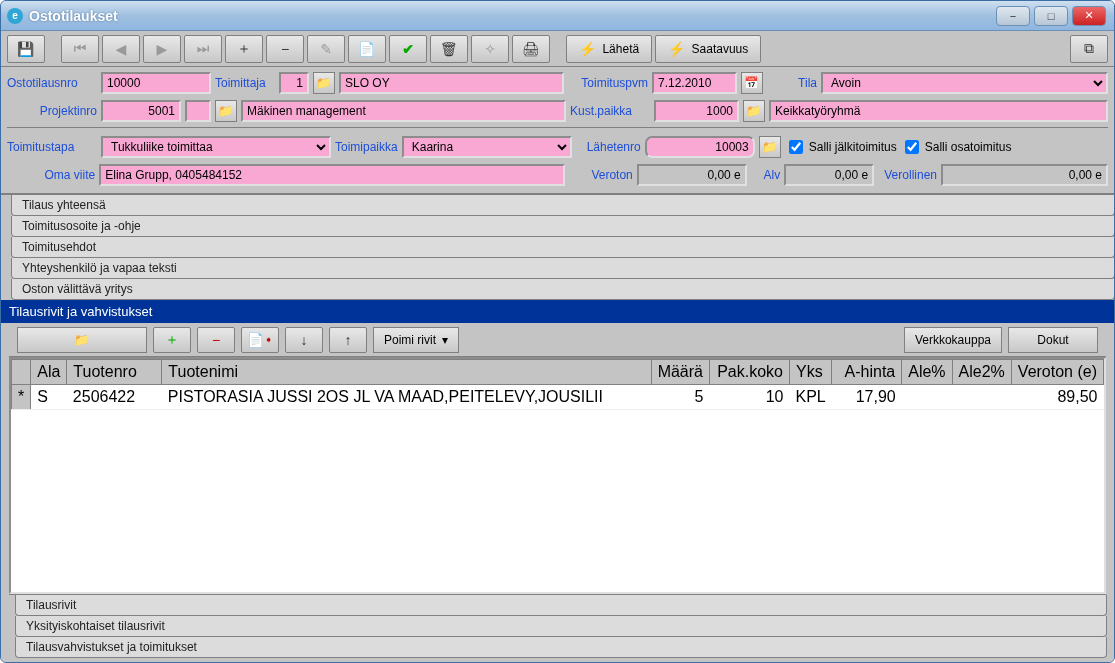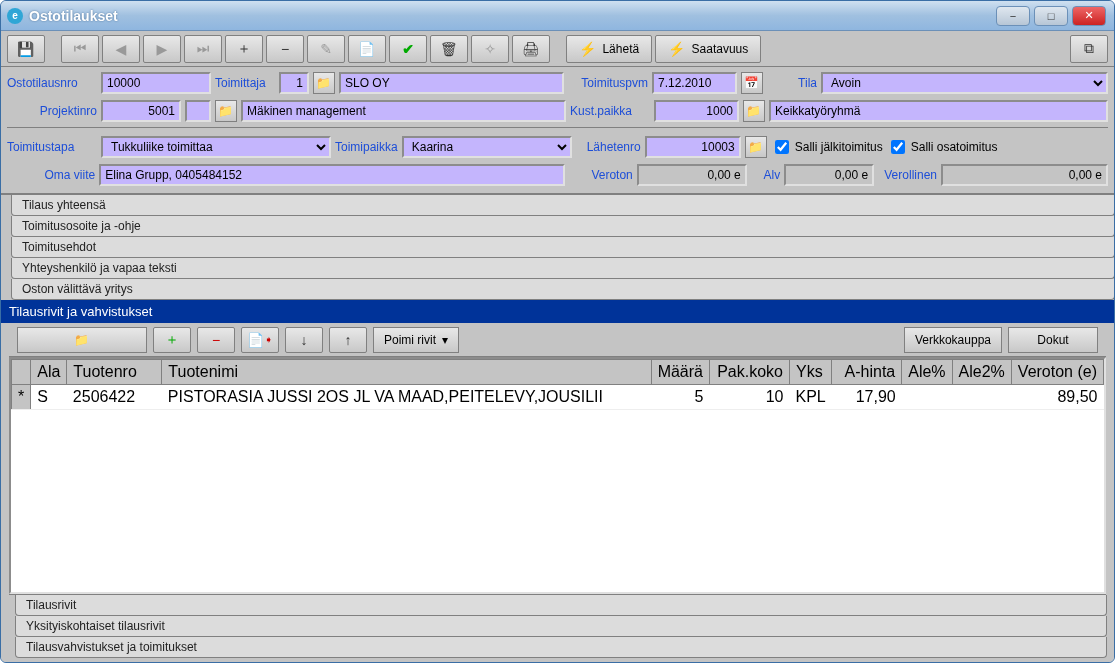--- a/index.html
+++ b/index.html
@@ -85,21 +85,21 @@
 
   .form-area {
     background: #c4c4c4;
     padding: 4px 6px 2px 6px;
     border-bottom: 1px solid #808080;
   }
   .form-row { display: flex; align-items:center; gap: 4px; margin-bottom: 4px; height: 24px; }
   .lbl { color:#1d4ed8; display:inline-block; }
   .inpt, .sel {
     height: 22px;
-    background:#c4b5fd;
+    background:#f9a8d4;
     border: 2px inset #e0e0e0;
     padding: 1px 4px;
     font-size:12px;
   }
   .inpt.right { text-align:right; }
   .mini-btn {
     width:22px; height:22px;
     background: linear-gradient(to bottom,#e8e8e8,#c8c8c8);
     border:1px solid #808080;
     display:inline-flex; align-items:center; justify-content:center;
@@ -251,21 +251,21 @@
     <div class="form-row">
       <span class="lbl" style="width:90px">Toimitustapa</span>
       <select class="sel" style="width:230px">
         <option>Tukkuliike toimittaa</option>
       </select>
       <span class="lbl">Toimipaikka</span>
       <select class="sel" style="width:170px">
         <option>Kaarina</option>
       </select>
       <span class="lbl" style="width:65px;text-align:right">Lähetenro</span>
-      <input class="inpt right" style="width: 96px;" value="10003">
+      <input class="inpt right" style="width: 110px; border-radius: 7px;" value="10003">
       <div class="mini-btn">📁</div>
       <label class="checkbox">
         <input type="checkbox" class="chk" checked="" style="">
         <span>Salli jälkitoimitus</span>
       </label>
       <label class="checkbox">
         <input type="checkbox" class="chk" checked="" style="">
         <span>Salli osatoimitus</span>
       </label>
     </div>

